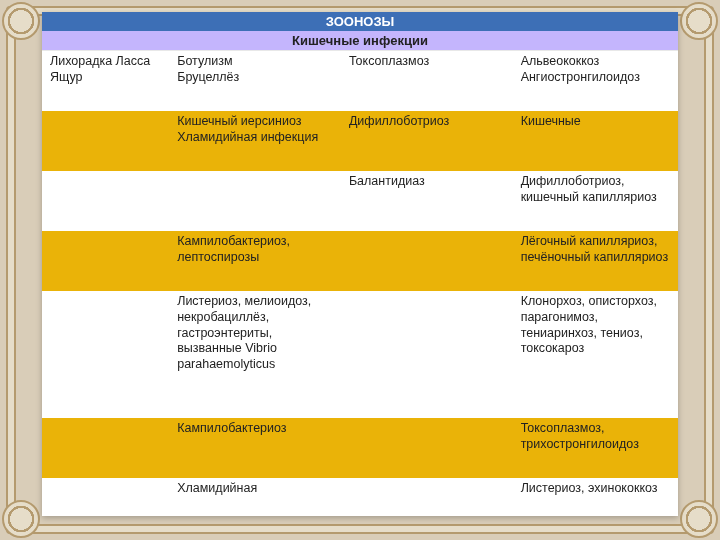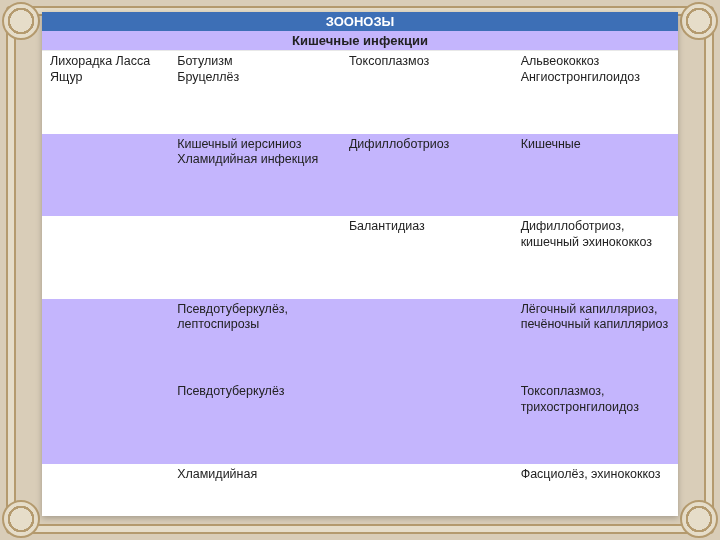--- a/index.html
+++ b/index.html
@@ -53,21 +53,21 @@
   }
   td{
     vertical-align:top;
     padding:3px 8px 8px 8px;
     line-height:1.25;
   }
   col.c1{width:20%}
   col.c2{width:27%}
   col.c3{width:27%}
   col.c4{width:26%}
-  tr.striped td{background:#c4b5fd}
+  tr.striped td{background:#eab308}
 </style>
 </head>
 <body>
 
 <div class="frame"></div>
 <div class="corner c-tl"></div>
 <div class="corner c-tr"></div>
 <div class="corner c-bl"></div>
 <div class="corner c-br"></div>
 
@@ -92,35 +92,41 @@
         <tr class="striped">
           <td></td>
           <td>Кишечный иерсиниоз<br>Хламидийная инфекция</td>
           <td>Дифиллоботриоз</td>
           <td>Кишечные</td>
         </tr>
         <tr>
           <td></td>
           <td></td>
           <td>Балантидиаз</td>
-          <td>Дифиллоботриоз, кишечный эхинококкоз</td>
+          <td>Дифиллоботриоз, кишечный капилляриоз</td>
         </tr>
         <tr class="striped">
           <td></td>
-          <td>Псевдотуберкулёз, лептоспирозы</td>
+          <td>Кампилобактериоз, лептоспирозы</td>
           <td></td>
           <td>Лёгочный капилляриоз, печёночный капилляриоз</td>
         </tr>
+        <tr>
+          <td></td>
+          <td>Листериоз, мелиоидоз, некробациллёз, гастроэнтериты, вызванные Vibrio parahaemolyticus</td>
+          <td></td>
+          <td>Клонорхоз, описторхоз, парагонимоз, тениаринхоз, тениоз, токсокароз</td>
+        </tr>
         <tr class="striped">
           <td></td>
-          <td>Псевдотуберкулёз</td>
+          <td>Кампилобактериоз</td>
           <td></td>
           <td>Токсоплазмоз, трихостронгилоидоз</td>
         </tr>
         <tr>
           <td></td>
           <td>Хламидийная</td>
           <td></td>
-          <td>Фасциолёз, эхинококкоз</td>
+          <td>Листериоз, эхинококкоз</td>
         </tr>
       </tbody>
   </table>
 </div>
 
 </body></html>

